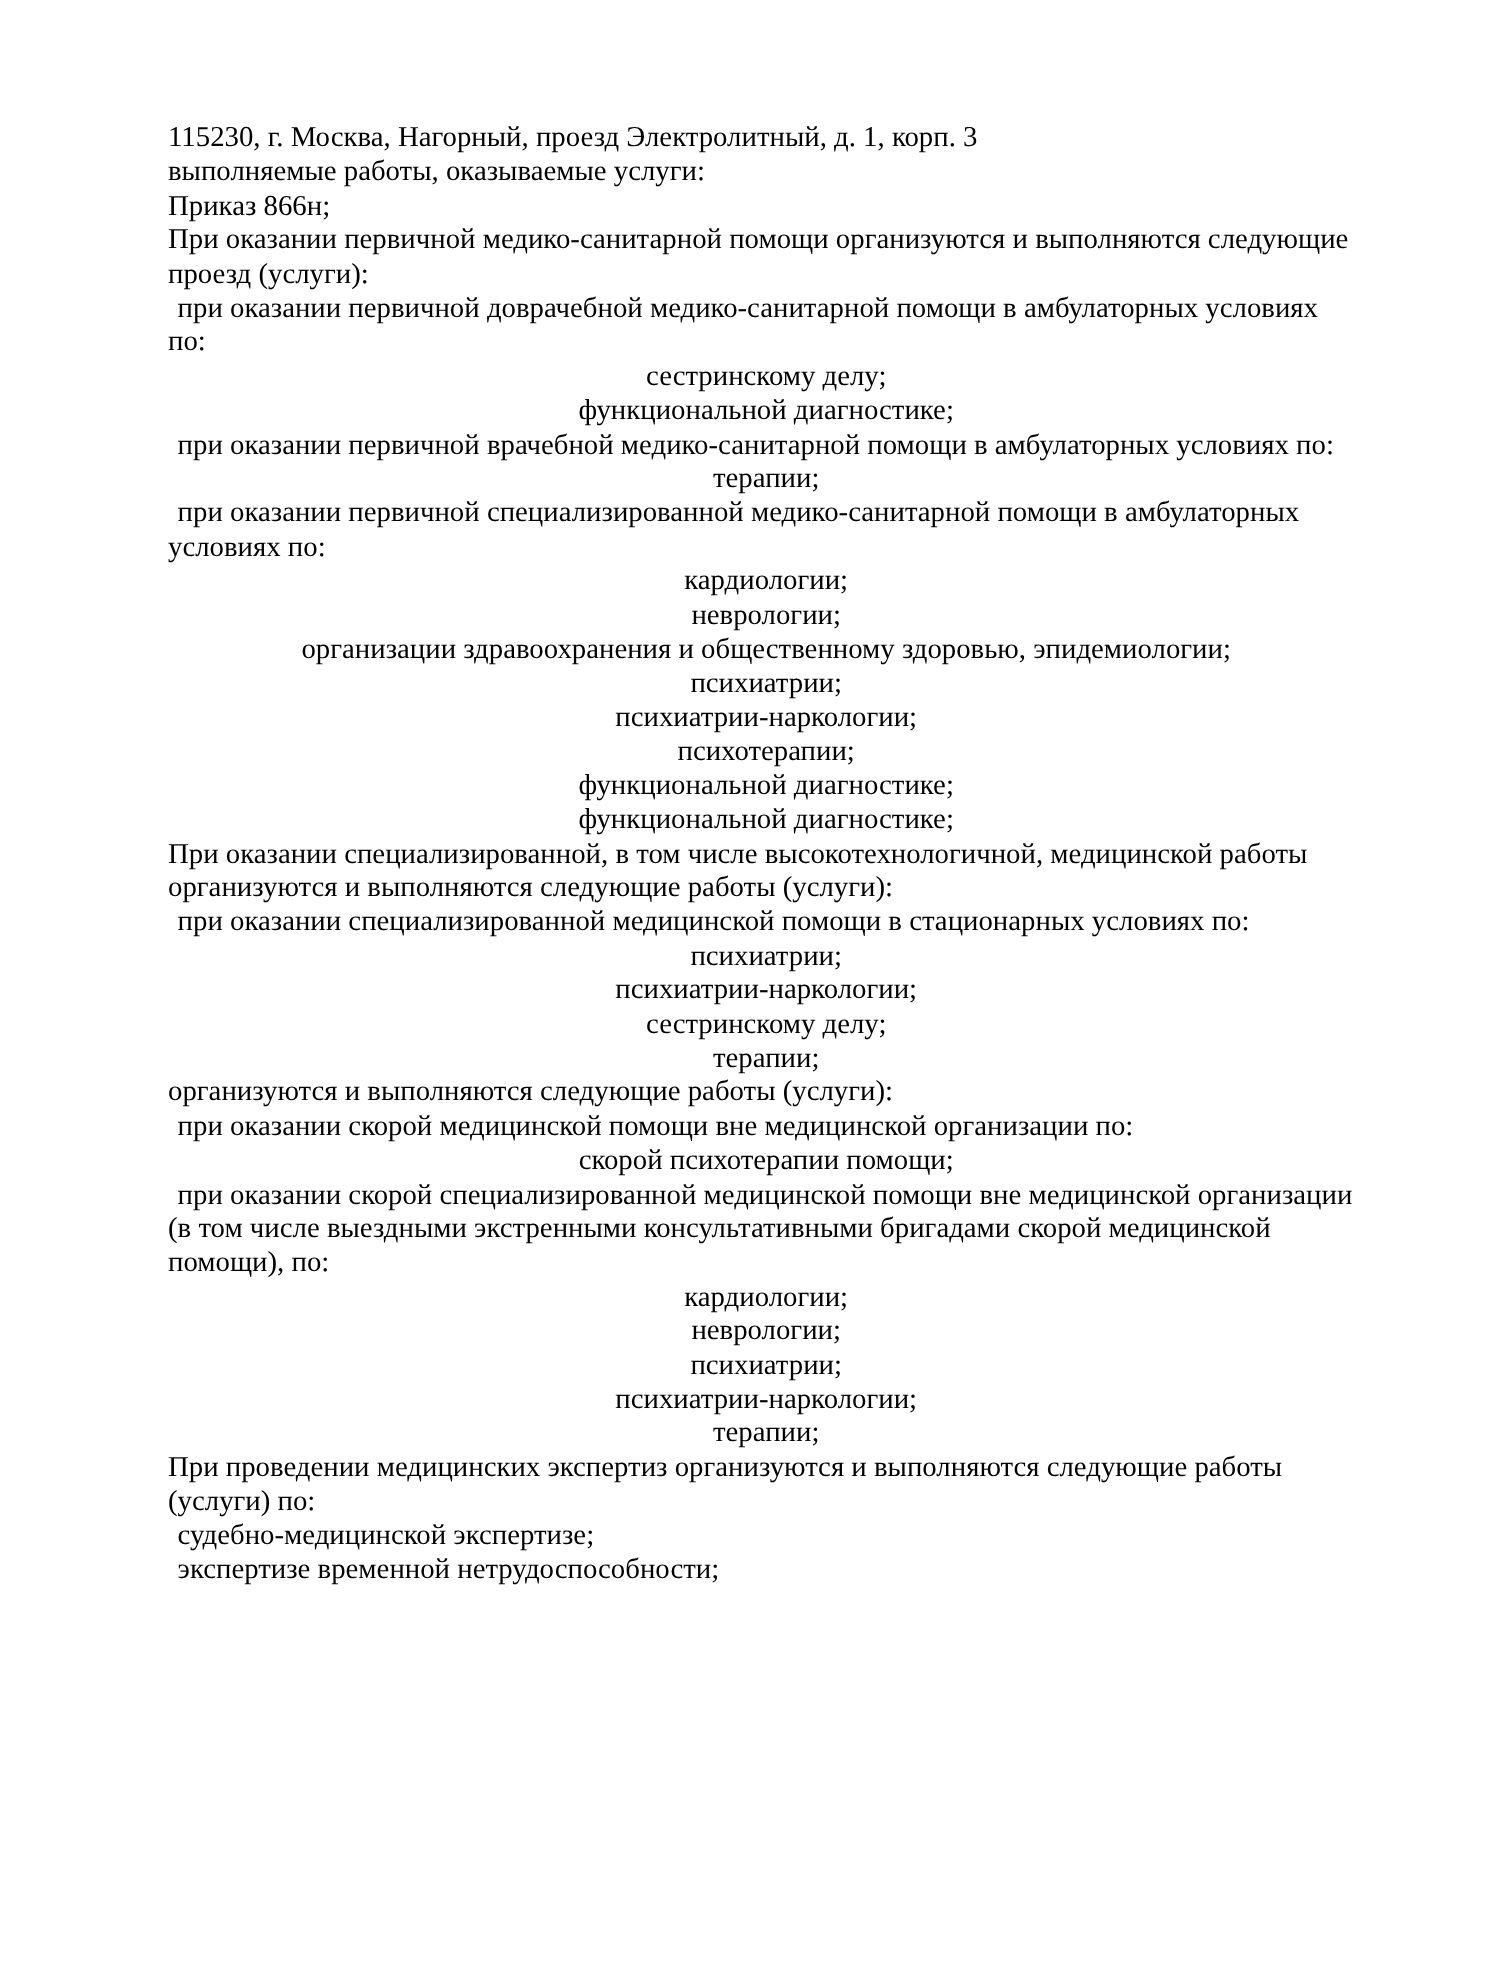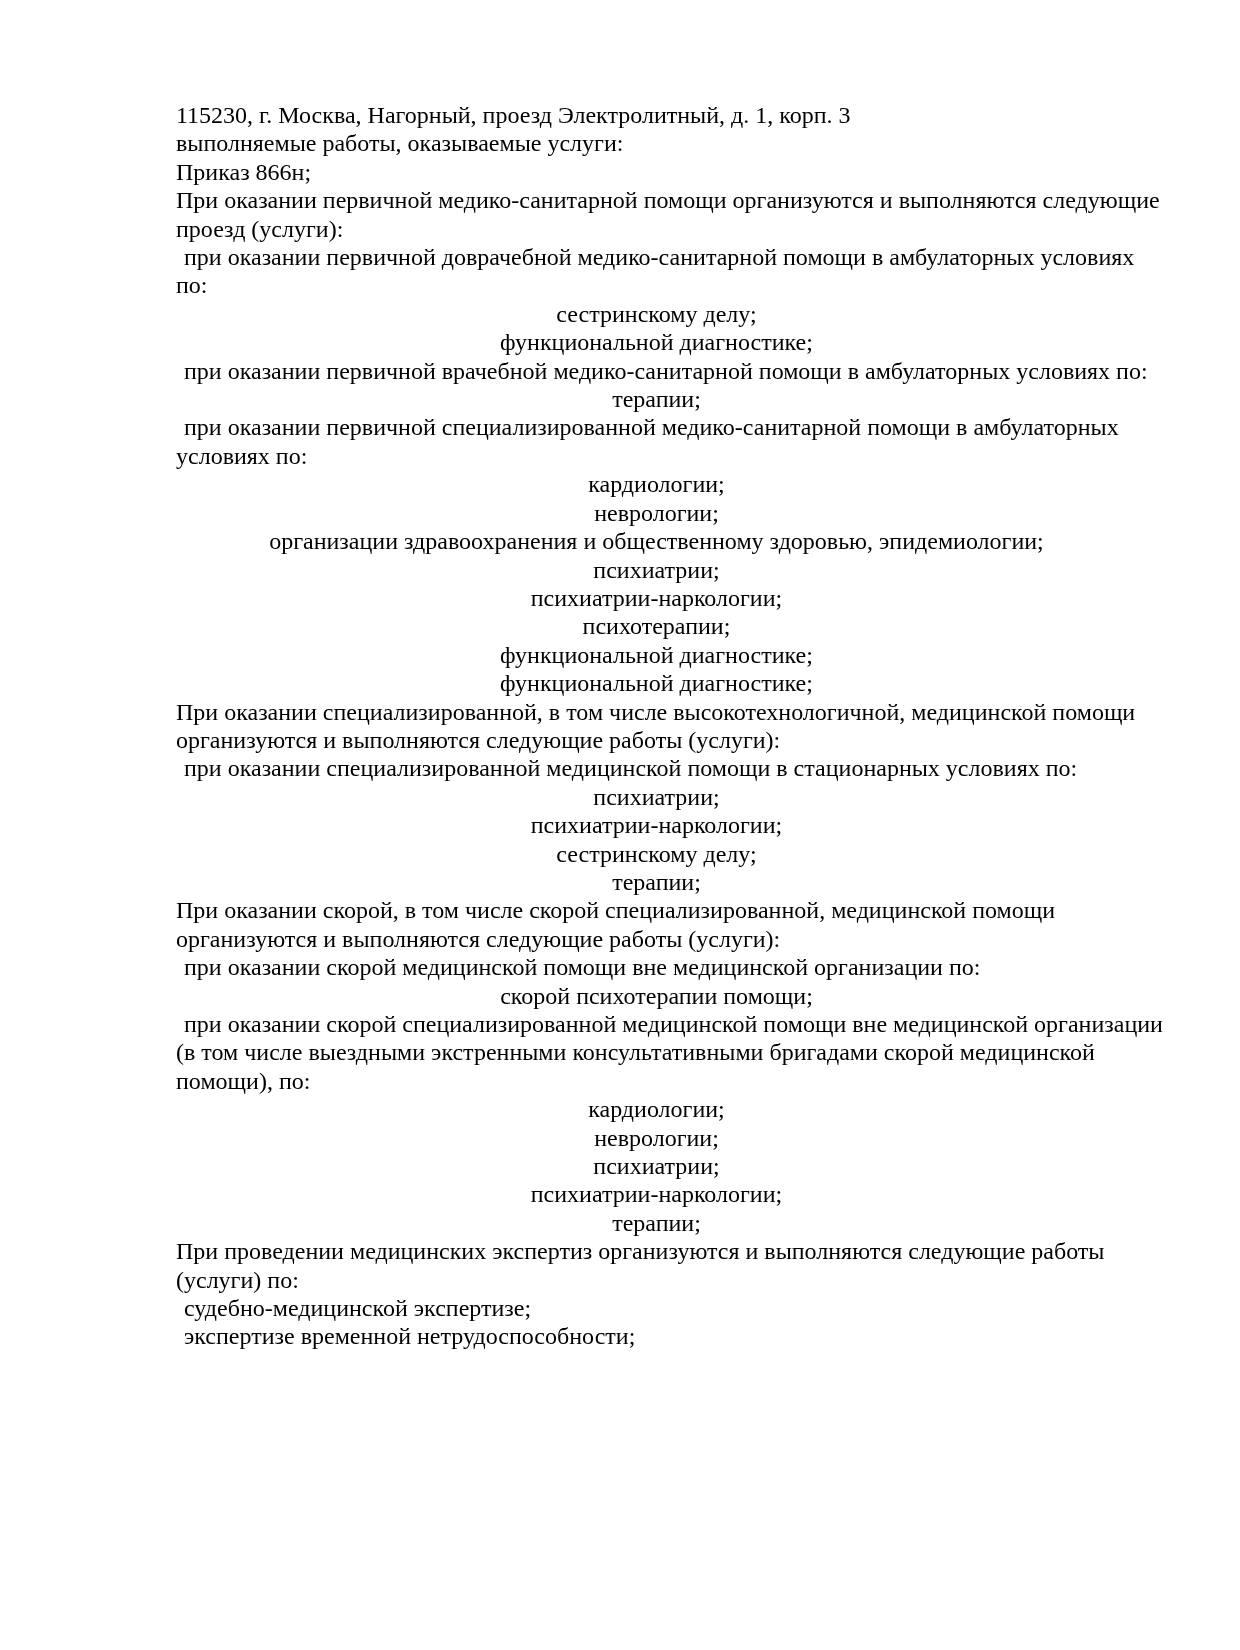--- a/index.html
+++ b/index.html
@@ -19,21 +19,20 @@
     left: 140px;
     top: 101px;
     width: 975px;
     font-family: "Liberation Serif", "DejaVu Serif", serif;
     font-size: 24px;
     line-height: 28.4px;
     color: #000000;
   }
   .line {
     white-space: pre;
-    margin-left: 36px;
   }
   .indent-0 { padding-left: 0; }
   .indent-1 { padding-left: 8px; }
   .indent-2 { padding-left: 22px; text-align: center; }
 </style>
 </head>
 <body>
 
 <div class="page">
   <div class="doc">
@@ -51,28 +50,27 @@
       <div class="line indent-1">при оказании первичной специализированной медико-санитарной помощи в амбулаторных</div>
       <div class="line indent-0">условиях по:</div>
       <div class="line indent-2">кардиологии;</div>
       <div class="line indent-2">неврологии;</div>
       <div class="line indent-2">организации здравоохранения и общественному здоровью, эпидемиологии;</div>
       <div class="line indent-2">психиатрии;</div>
       <div class="line indent-2">психиатрии-наркологии;</div>
       <div class="line indent-2">психотерапии;</div>
       <div class="line indent-2">функциональной диагностике;</div>
       <div class="line indent-2">функциональной диагностике;</div>
-      <div class="line indent-0">При оказании специализированной, в том числе высокотехнологичной, медицинской помощи</div>
+      <div class="line indent-0">При оказании специализированной, в том числе высокотехнологичной, медицинской работы</div>
       <div class="line indent-0">организуются и выполняются следующие работы (услуги):</div>
       <div class="line indent-1">при оказании специализированной медицинской помощи в стационарных условиях по:</div>
       <div class="line indent-2">психиатрии;</div>
       <div class="line indent-2">психиатрии-наркологии;</div>
       <div class="line indent-2">сестринскому делу;</div>
       <div class="line indent-2">терапии;</div>
-      <div class="line indent-0">При оказании скорой, в том числе скорой специализированной, медицинской помощи</div>
       <div class="line indent-0">организуются и выполняются следующие работы (услуги):</div>
       <div class="line indent-1">при оказании скорой медицинской помощи вне медицинской организации по:</div>
       <div class="line indent-2">скорой психотерапии помощи;</div>
       <div class="line indent-1">при оказании скорой специализированной медицинской помощи вне медицинской организации</div>
       <div class="line indent-0">(в том числе выездными экстренными консультативными бригадами скорой медицинской</div>
       <div class="line indent-0">помощи), по:</div>
       <div class="line indent-2">кардиологии;</div>
       <div class="line indent-2">неврологии;</div>
       <div class="line indent-2">психиатрии;</div>
       <div class="line indent-2">психиатрии-наркологии;</div>

